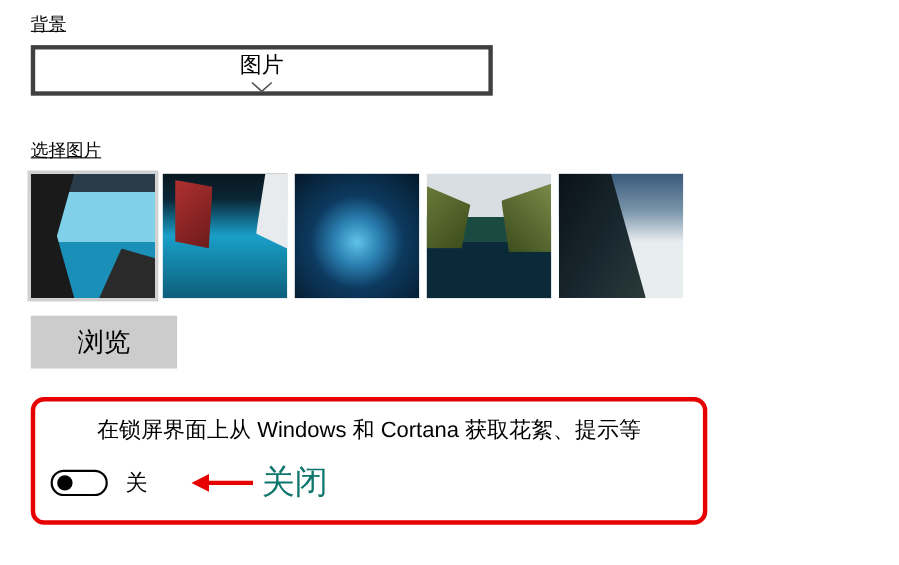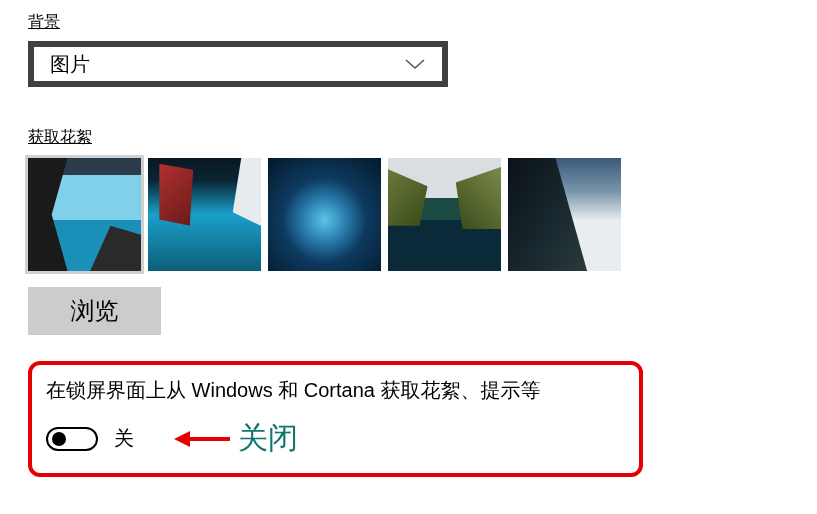--- a/index.html
+++ b/index.html
@@ -12,27 +12,28 @@
     color: #000;
   }
   .section-label {
     font-size: 16px;
     margin-bottom: 8px;
     text-decoration: underline;
   }
   .dropdown {
     width: 420px;
     height: 46px;
-    border: 6px solid #404040;
+    border: 4px solid #404040;
     display: flex;
     align-items: center;
     justify-content: space-between;
     padding: 0 16px;
     cursor: pointer;
     margin-bottom: 40px;
+    flex-direction: column;
   }
   .dropdown-value {
     font-size: 20px;
   }
   .chevron svg { display: block; }
   .thumbs {
     display: flex;
     gap: 7px;
     margin-top: 10px;
     margin-bottom: 10px;
@@ -61,20 +62,21 @@
   .highlight-box {
     border: 4px solid #e60000;
     border-radius: 12px;
     padding: 12px 14px 14px 14px;
     margin-top: 26px;
     width: 615px;
   }
   .setting-title {
     font-size: 20px;
     margin-bottom: 14px;
+    text-align: center;
   }
   .toggle-row {
     display: flex;
     align-items: center;
     gap: 16px;
   }
   .toggle {
     width: 52px;
     height: 24px;
     border: 2px solid #000;
@@ -166,21 +168,21 @@
 
 <div class="dropdown">
   <span class="dropdown-value">图片</span>
   <span class="chevron">
     <svg width="22" height="14" viewBox="0 0 22 14">
         <polyline points="2,3 11,11 20,3" fill="none" stroke="#555" stroke-width="1.5"></polyline>
       </svg>
   </span>
 </div>
 
-<div class="section-label">获取花絮</div>
+<div class="section-label">选择图片</div>
 
 <div class="thumbs">
   <div class="thumb t1 selected"></div>
   <div class="thumb t2"></div>
   <div class="thumb t3"></div>
   <div class="thumb t4"></div>
   <div class="thumb t5"></div>
 </div>
 
 <button class="browse-btn">浏览</button>

